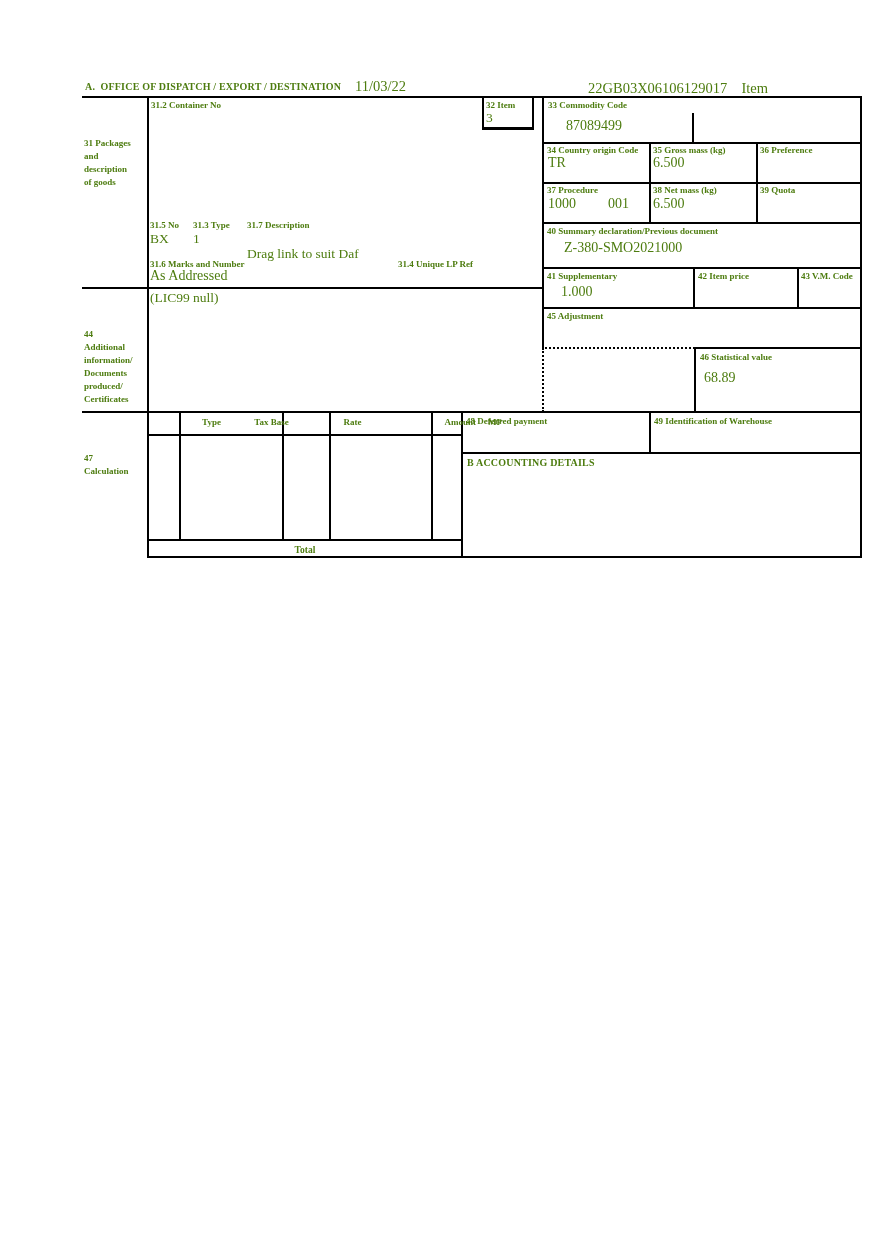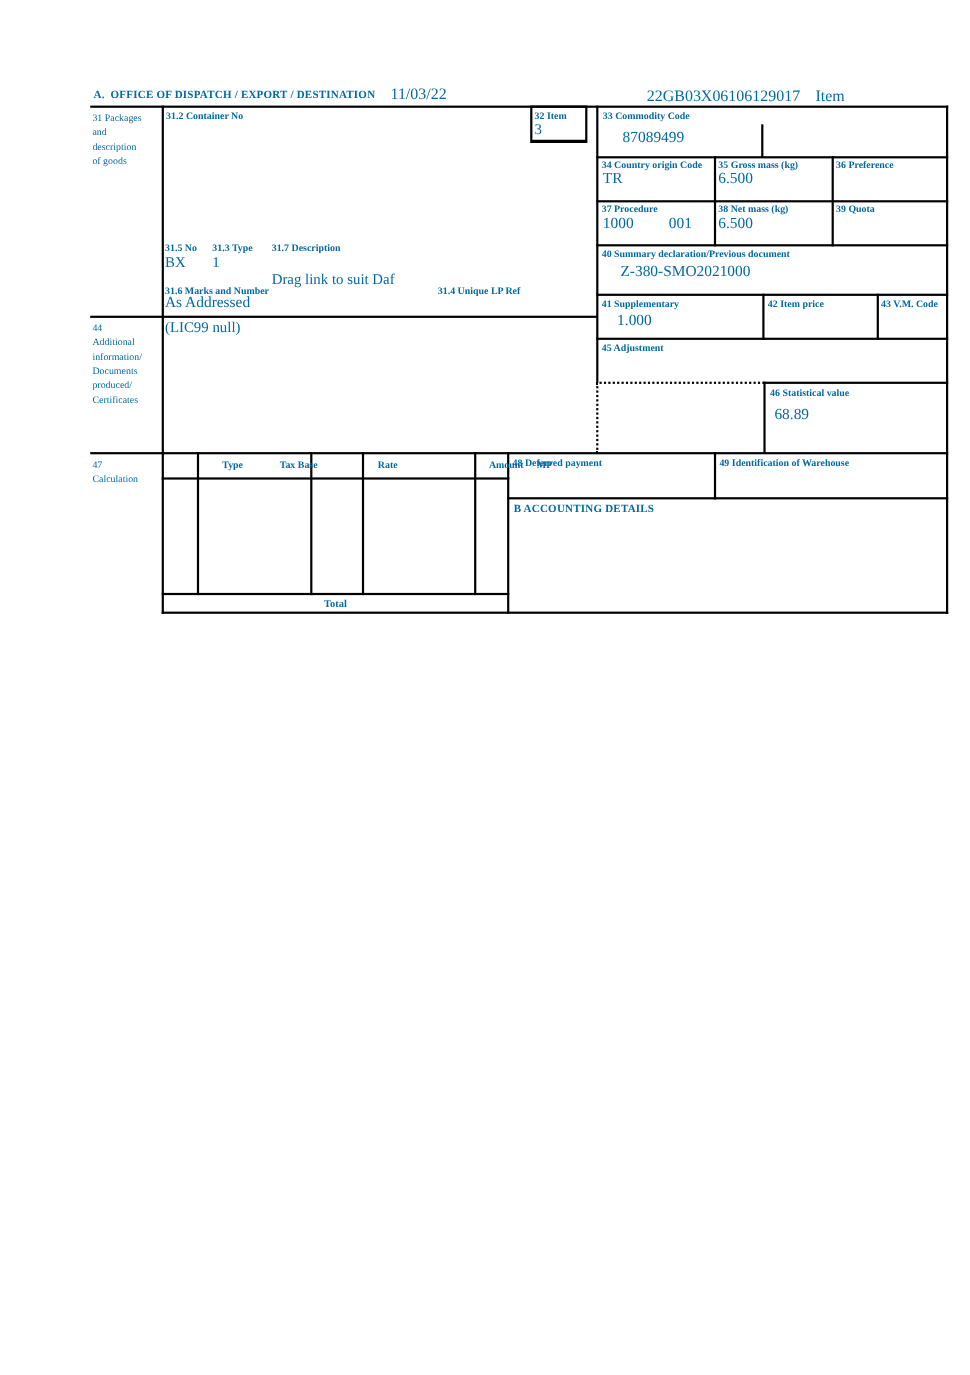--- a/index.html
+++ b/index.html
@@ -1,21 +1,21 @@
 <!DOCTYPE html>
 <html><head>
 <meta charset="utf-8">
 <style>
   html,body{margin:0;padding:0;background:#fff;}
   .page{position:relative;width:882px;height:1250px;background:#ffffff;
-        font-family:"Liberation Serif","DejaVu Serif",serif;color:#0369a1;overflow:hidden;}
+        font-family:"Liberation Serif","DejaVu Serif",serif;color:#4d7c0f;overflow:hidden;}
   .ln{position:absolute;background:#000;}
   .lnd{position:absolute;background:transparent;}
   .fl{position:absolute;font-size:9px;font-weight:bold;line-height:11px;white-space:nowrap;}
-  .col{position:absolute;font-size:9px;font-weight:normal;line-height:13px;white-space:pre-line;width:64px;}
+  .col{position:absolute;font-size:9px;font-weight:bold;line-height:13px;white-space:pre-line;width:64px;margin-top:36px;}
   .fv{position:absolute;font-size:13.5px;line-height:15px;white-space:nowrap;}
   .big{font-size:14px;}
   .hdr-a{position:absolute;left:85px;top:81px;font-size:10px;font-weight:bold;white-space:pre;letter-spacing:.2px;}
   .hdr-date{position:absolute;left:355px;top:78px;font-size:14.5px;}
   .hdr-ref{position:absolute;left:588px;top:80px;font-size:14.5px;white-space:pre;}
   .hdr-ref .gap{margin-left:14px;}
   .th{position:absolute;top:417px;font-size:9px;font-weight:bold;margin-left:48px;}
   .box32{position:absolute;left:482px;top:96px;width:52px;height:34px;border:2px solid #000;border-bottom-width:3px;box-sizing:border-box;}
   .total{position:absolute;left:148px;top:545px;width:314px;text-align:center;box-sizing:border-box;font-size:9.5px;font-weight:bold;}
   .acct{position:absolute;left:467px;top:457px;font-size:10px;font-weight:bold;letter-spacing:.2px;}

